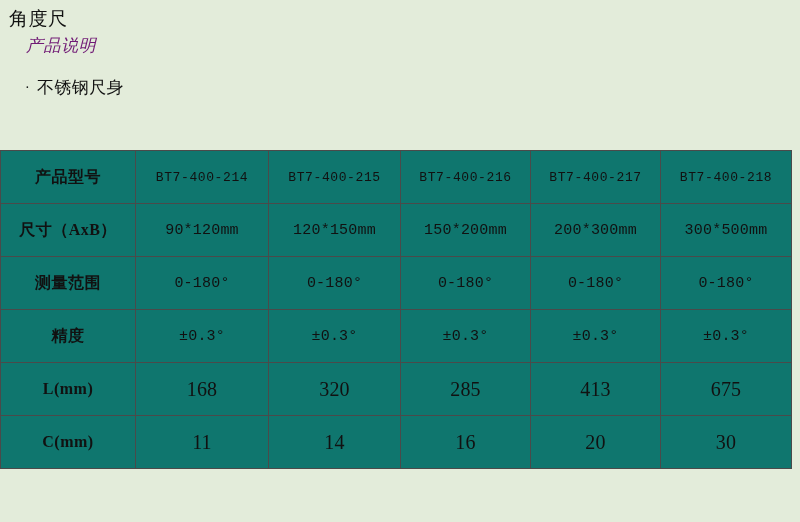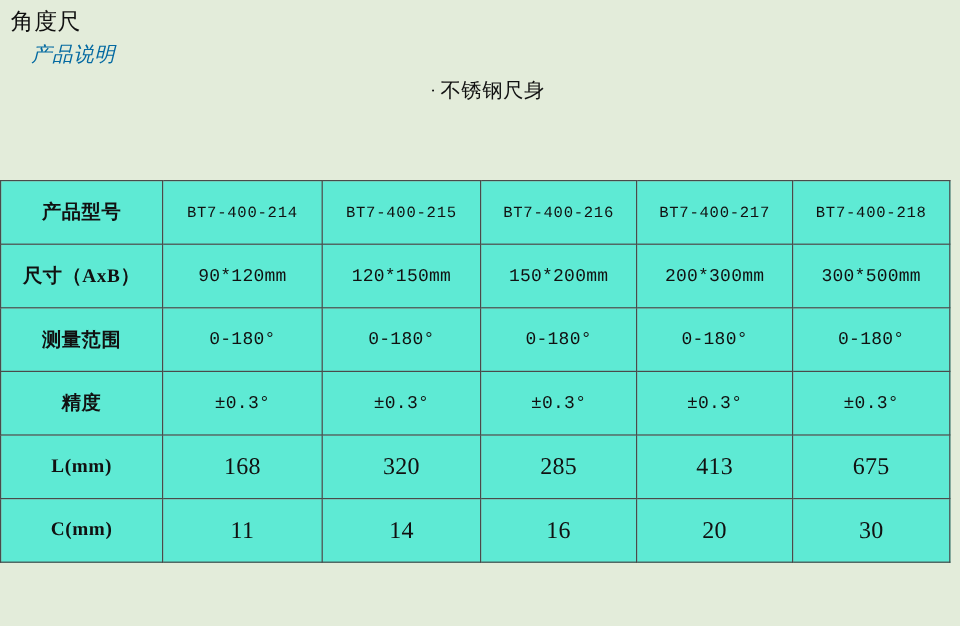--- a/index.html
+++ b/index.html
@@ -32,28 +32,27 @@
     padding-left: 9px;
     color: #111;
     letter-spacing: 0.5px;
   }
   .section-label {
     font-family: "Liberation Serif", "DejaVu Serif", serif;
     font-size: 17px;
     line-height: 27px;
     padding-left: 26px;
     font-style: italic;
-    color: #0369a1;
+    color: #701a75;
     letter-spacing: 0.5px;
   }
   .feature-list {
     list-style: none;
-    margin: 4px;
+    margin: 16px;
     padding: 0;
-    text-align: center;
   }
   .feature-item {
     font-family: "Liberation Serif", "DejaVu Serif", serif;
     font-size: 17px;
     line-height: 26px;
     padding-left: 9px;
     color: #111;
     white-space: nowrap;
     letter-spacing: 0.4px;
   }
@@ -72,21 +71,21 @@
     width: 791px;
   }
   table.spec-table {
     border-collapse: collapse;
     width: 791px;
     table-layout: fixed;
     background: #e4ecdc;
   }
   table.spec-table td {
     border: 1px solid #4a4a4a;
-    background: #5eead4;
+    background: #0f766e;
     text-align: center;
     vertical-align: middle;
     height: 52px;
     padding: 0 0;
     color: #111;
   }
   td.row-label {
     width: 135px;
     font-family: "Liberation Serif", "DejaVu Serif", serif;
     font-weight: bold;

